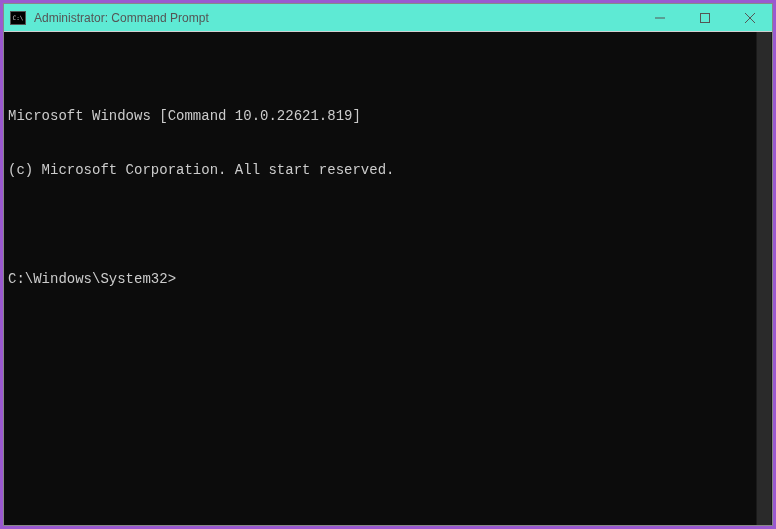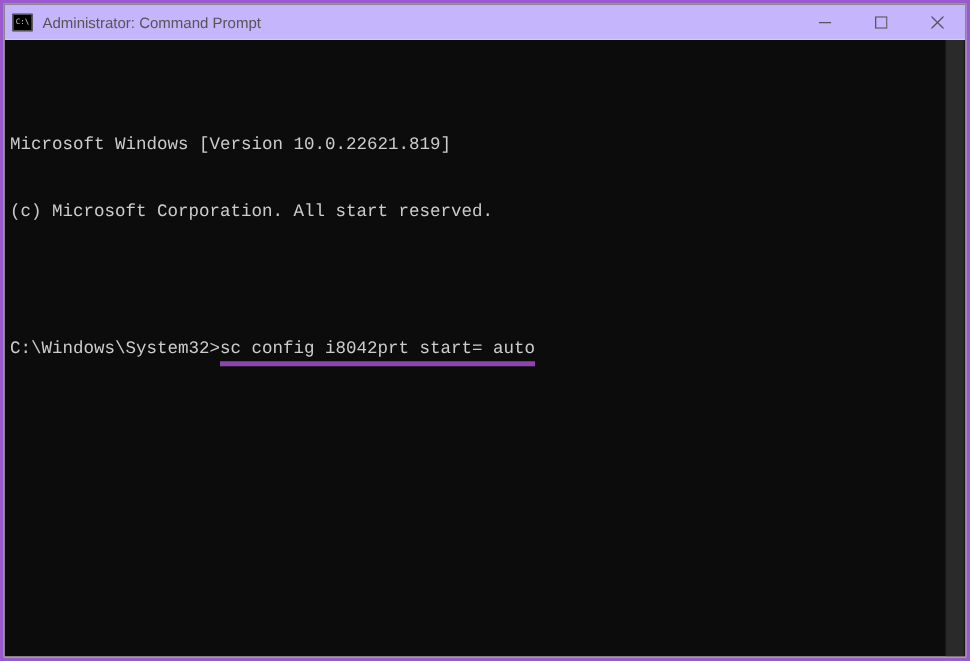--- a/index.html
+++ b/index.html
@@ -17,21 +17,21 @@
     .window {
       background: #fff;
       width: 100%;
       height: 100%;
       display: flex;
       flex-direction: column;
       border: 1px solid #888;
     }
     .titlebar {
       height: 28px;
-      background: #c4b5fd;
+      background: #5eead4;
       display: flex;
       align-items: center;
       padding-left: 6px;
       border-bottom: 1px solid #d0d0d0;
     }
     .app-icon {
       width: 16px;
       height: 14px;
       background: #000;
       border: 1px solid #555;
@@ -141,22 +141,22 @@
         <svg width="10" height="10" viewBox="0 0 10 10">
           <line x1="0" y1="0" x2="10" y2="10" stroke="#555" stroke-width="1"></line>
           <line x1="10" y1="0" x2="0" y2="10" stroke="#555" stroke-width="1"></line>
         </svg>
       </div>
     </div>
   </div>
 
   <div class="terminal">
     <div class="terminal-content">
-      <span class="line">Microsoft Windows [Version 10.0.22621.819]</span>
+      <span class="line">Microsoft Windows [Command 10.0.22621.819]</span>
       <span class="line">(c) Microsoft Corporation. All start reserved.</span>
       <span class="line"> </span>
-      <div class="prompt-line"><span>C:\Windows\System32&gt;</span><span class="cmd-wrap"><span>sc config i8042prt start= auto</span><span class="cmd-underline"></span></span></div>
+      <div class="prompt-line"><span>C:\Windows\System32&gt;</span><span class="cmd-wrap"><span class="cmd-underline"></span></span></div>
     </div>
     <div class="scrollbar">
       <div class="scrollbar-thumb"></div>
     </div>
   </div>
 </div>
 
 </body></html>

